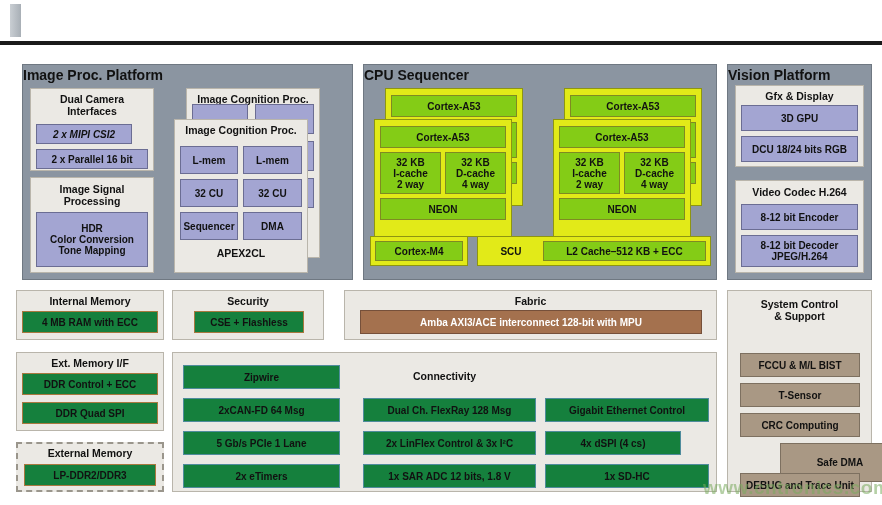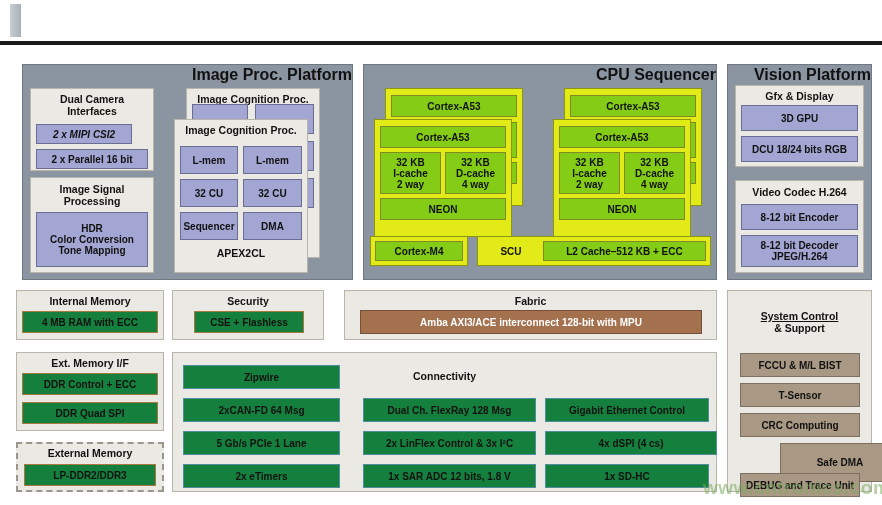--- a/index.html
+++ b/index.html
@@ -37,22 +37,22 @@
   }
   .platform{
     position:absolute;box-sizing:border-box;
     background:#8b95a1;border:1px solid #6f7882;
   }
   .phead{
     text-align:center;font-weight:bold;color:#111;
     font-size:10.5px;line-height:12px;
   }
   .plat-head{
-    text-align:right;font-weight:bold;color:#111;
-    font-size:16px;line-height:12px;padding-top:4px;
+    text-align:left;font-weight:bold;color:#111;
+    font-size:14px;line-height:12px;padding-top:4px;
   }
 
   .chip{
     position:absolute;box-sizing:border-box;
     display:flex;align-items:center;justify-content:center;
     text-align:center;font-weight:bold;font-size:10px;color:#111;
     border:1px solid #6e6e6e;line-height:11px;
   }
   .purple{background:#a3a5d2;border-color:#6b6d93;}
   .orange{background:#15803d;border-color:#a8783f;}
@@ -205,21 +205,21 @@
   <div class="phead" style="padding-top:4px;">Security</div>
 </div>
 <div class="chip orange" style="left:194px;top:311px;width:110px;height:22px;">CSE + Flashless</div>
 
 <div class="panel" style="left:344px;top:290px;width:373px;height:50px;">
   <div class="phead" style="padding-top:4px;">Fabric</div>
 </div>
 <div class="chip brown" style="left:360px;top:310px;width:342px;height:24px;">Amba AXI3/ACE interconnect 128-bit with MPU</div>
 
 <div class="panel" style="left:727px;top:290px;width:145px;height:202px;">
-  <div class="phead" style="padding-top:19px;text-decoration:underline;">System Control</div>
+  <div class="phead" style="padding-top:7px;">System Control</div>
   <div class="phead">&amp; Support</div>
 </div>
 <div class="chip taupe" style="left:740px;top:353px;width:120px;height:24px;">FCCU &amp; M/L BIST</div>
 <div class="chip taupe" style="left:740px;top:383px;width:120px;height:24px;">T-Sensor</div>
 <div class="chip taupe" style="left:740px;top:413px;width:120px;height:24px;">CRC Computing</div>
 <div class="chip taupe" style="left:780px;top:443px;width:120px;height:39px;">Safe DMA</div>
 <div class="chip taupe" style="left:740px;top:473px;width:120px;height:24px;">DEBUG and Trace Unit</div>
 
 <div class="panel" style="left:16px;top:352px;width:148px;height:79px;">
   <div class="phead" style="padding-top:4px;">Ext. Memory I/F</div>
@@ -238,16 +238,16 @@
 <div class="chip cyan" style="left:183px;top:365px;width:157px;height:24px;">Zipwire</div>
 <div class="chip cyan" style="left:183px;top:398px;width:157px;height:24px;">2xCAN-FD 64 Msg</div>
 <div class="chip cyan" style="left:183px;top:431px;width:157px;height:24px;">5 Gb/s PCIe 1 Lane</div>
 <div class="chip cyan" style="left:183px;top:464px;width:157px;height:24px;">2x eTimers</div>
 
 <div class="chip cyan" style="left:363px;top:398px;width:173px;height:24px;">Dual Ch. FlexRay 128 Msg</div>
 <div class="chip cyan" style="left:363px;top:431px;width:173px;height:24px;">2x LinFlex Control &amp; 3x I²C</div>
 <div class="chip cyan" style="left:363px;top:464px;width:173px;height:24px;">1x SAR ADC 12 bits, 1.8 V</div>
 
 <div class="chip cyan" style="left:545px;top:398px;width:164px;height:24px;">Gigabit Ethernet Control</div>
-<div class="chip cyan" style="left:545px;top:431px;width:172px;height:24px;">4x dSPI (4 cs)</div>
+<div class="chip cyan" style="left:545px;top:431px;width:136px;height:24px;">4x dSPI (4 cs)</div>
 <div class="chip cyan" style="left:545px;top:464px;width:164px;height:24px;">1x SD-HC</div>
 
 <div id="watermark">www.cntronics.com</div>
 
 </body></html>

